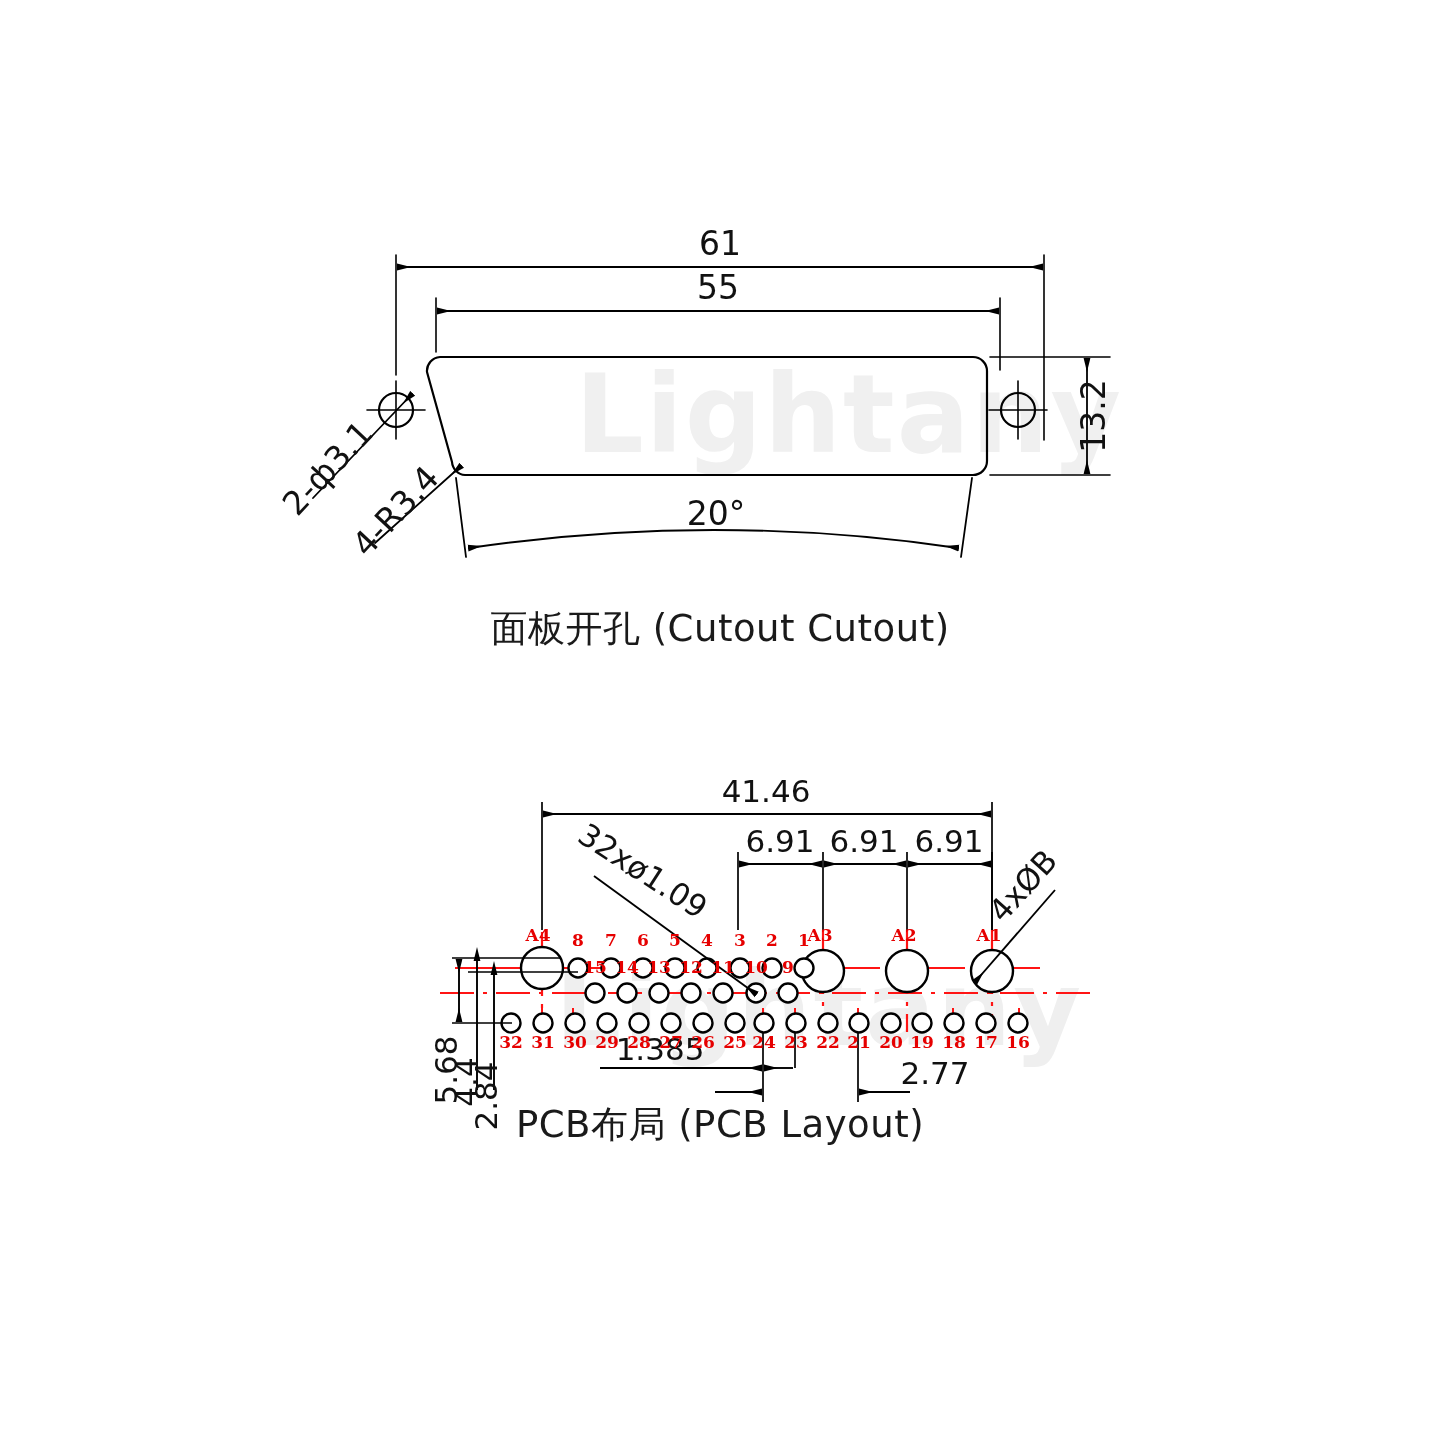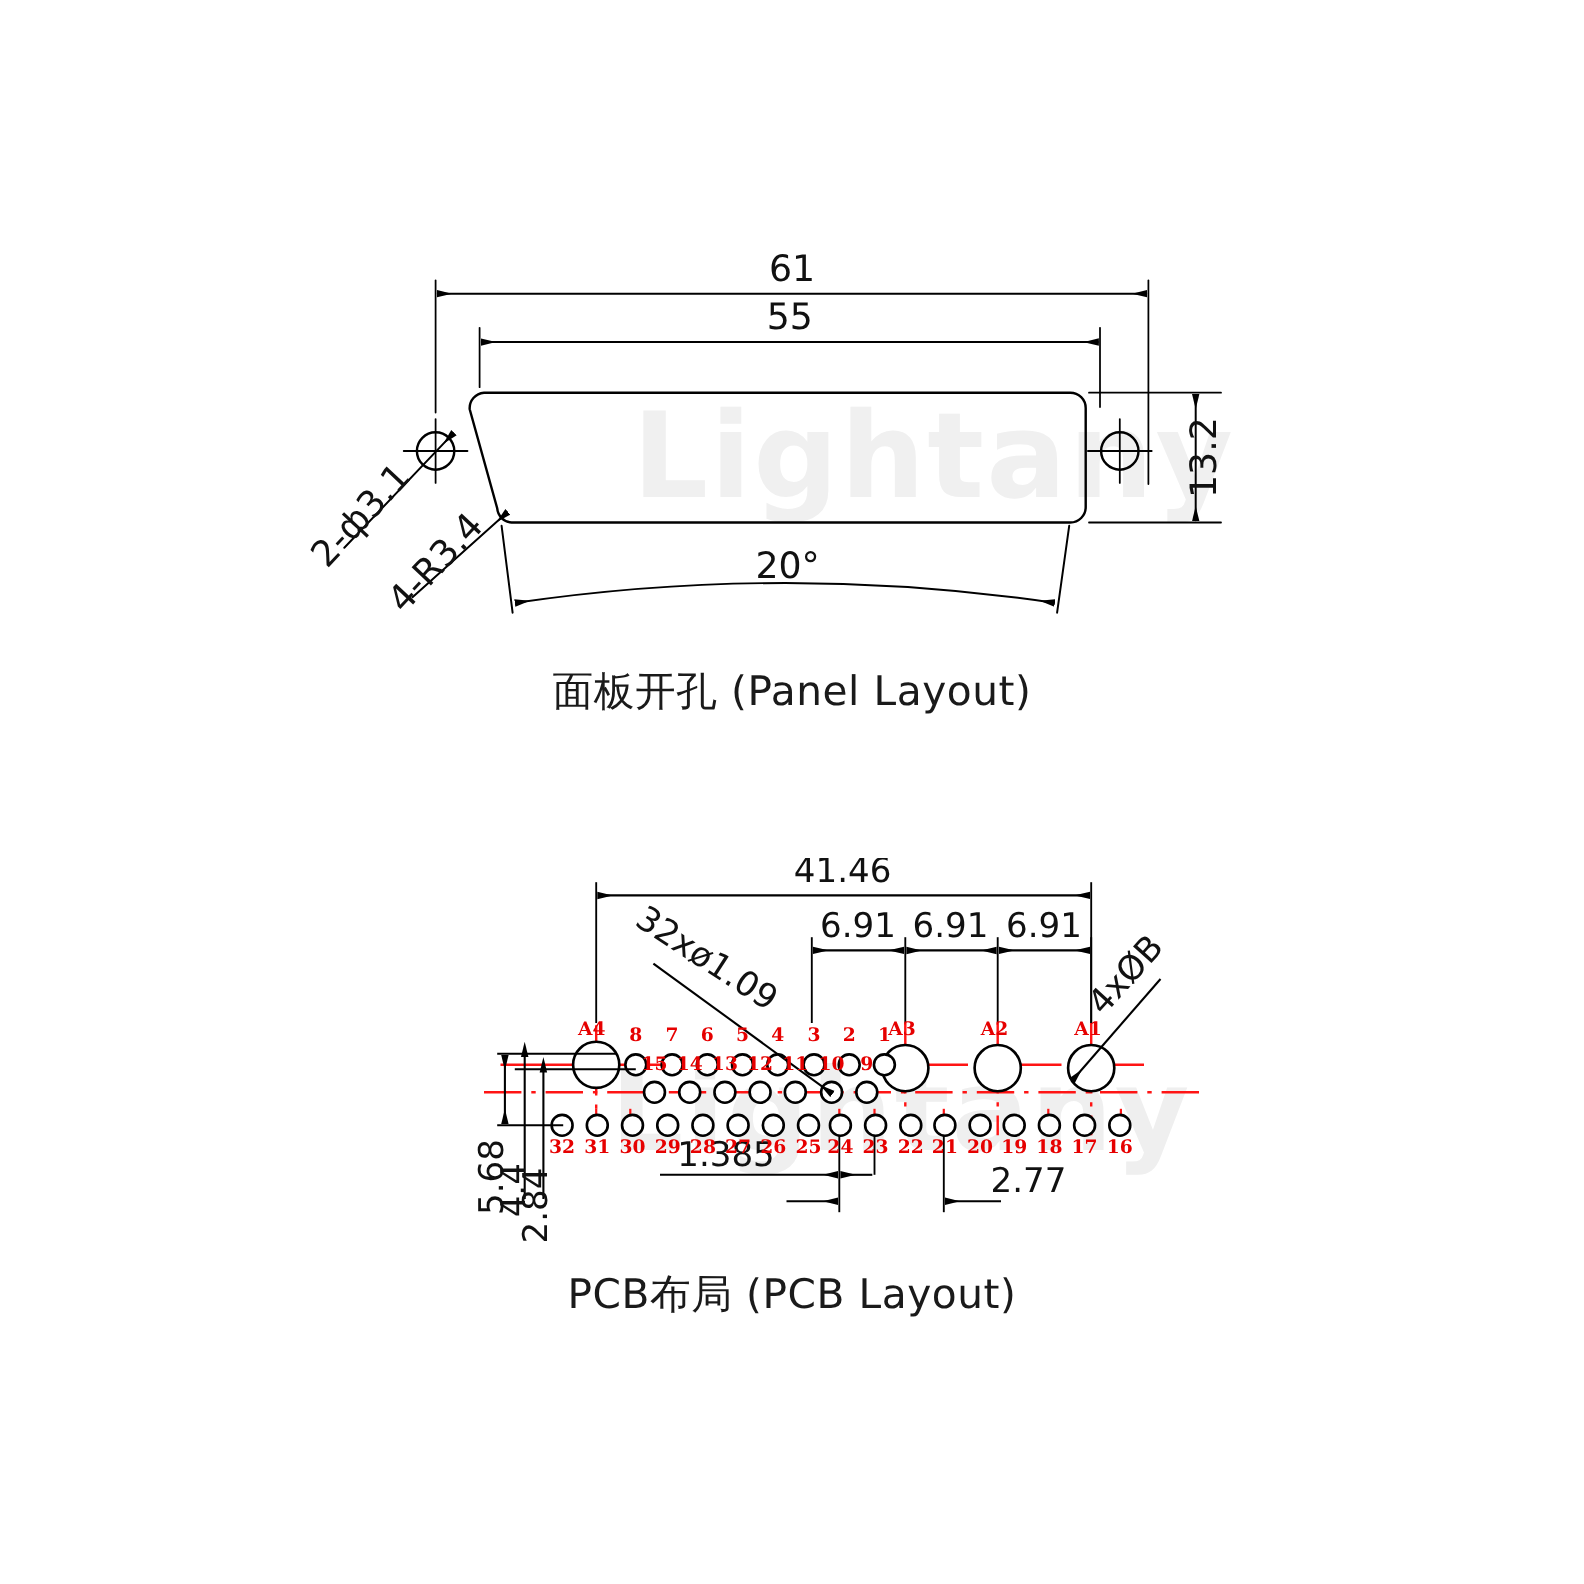--- a/index.html
+++ b/index.html
@@ -80,21 +80,21 @@
     <g font-size="33" fill="#111" text-anchor="middle" font-family="DejaVu Sans, Liberation Sans, sans-serif">
       <text x="720" y="255">61</text>
       <text x="718" y="299">55</text>
       <text x="716" y="525">20°</text>
       <text x="1105" y="416" transform="rotate(-90 1105 416)">13.2</text>
       <text x="336" y="476" transform="rotate(-47 336 476)">2-ф3.1</text>
       <text x="404" y="519" transform="rotate(-47 404 519)">4-R3.4</text>
     </g>
   </svg>
 
-  <div class="caption" style="top:604px;">面板开孔 (Panel Layout)</div>
+  <div class="caption" style="top:604px;">面板开孔 (Cutout Cutout)</div>
 
   <svg id="pcb-svg" width="1440" height="380" viewBox="0 0 1440 380" style="position:absolute;left:0;top:780px;">
 
     <text x="555" y="265" font-size="104" font-weight="bold" fill="#efefef" letter-spacing="2">Lightany</text>
 
     <g stroke="#ff1414" fill="none" stroke-width="2.2">
 
       <line x1="455" y1="188" x2="524" y2="188"></line>
       <line x1="560" y1="188" x2="604" y2="188"></line>
       <line x1="805" y1="188" x2="880" y2="188"></line>
@@ -253,15 +253,15 @@
       <text x="828" y="268">22</text>
       <text x="859" y="268">21</text>
       <text x="891" y="268">20</text>
       <text x="922" y="268">19</text>
       <text x="954" y="268">18</text>
       <text x="986" y="268">17</text>
       <text x="1018" y="268">16</text>
     </g>
   </svg>
 
-  <div class="caption" style="top:1152px;text-align:center;">PCB布局 (PCB Layout)</div>
+  <div class="caption" style="top:1100px;text-align:center;">PCB布局 (PCB Layout)</div>
 
 </div>
 
 </body></html>

